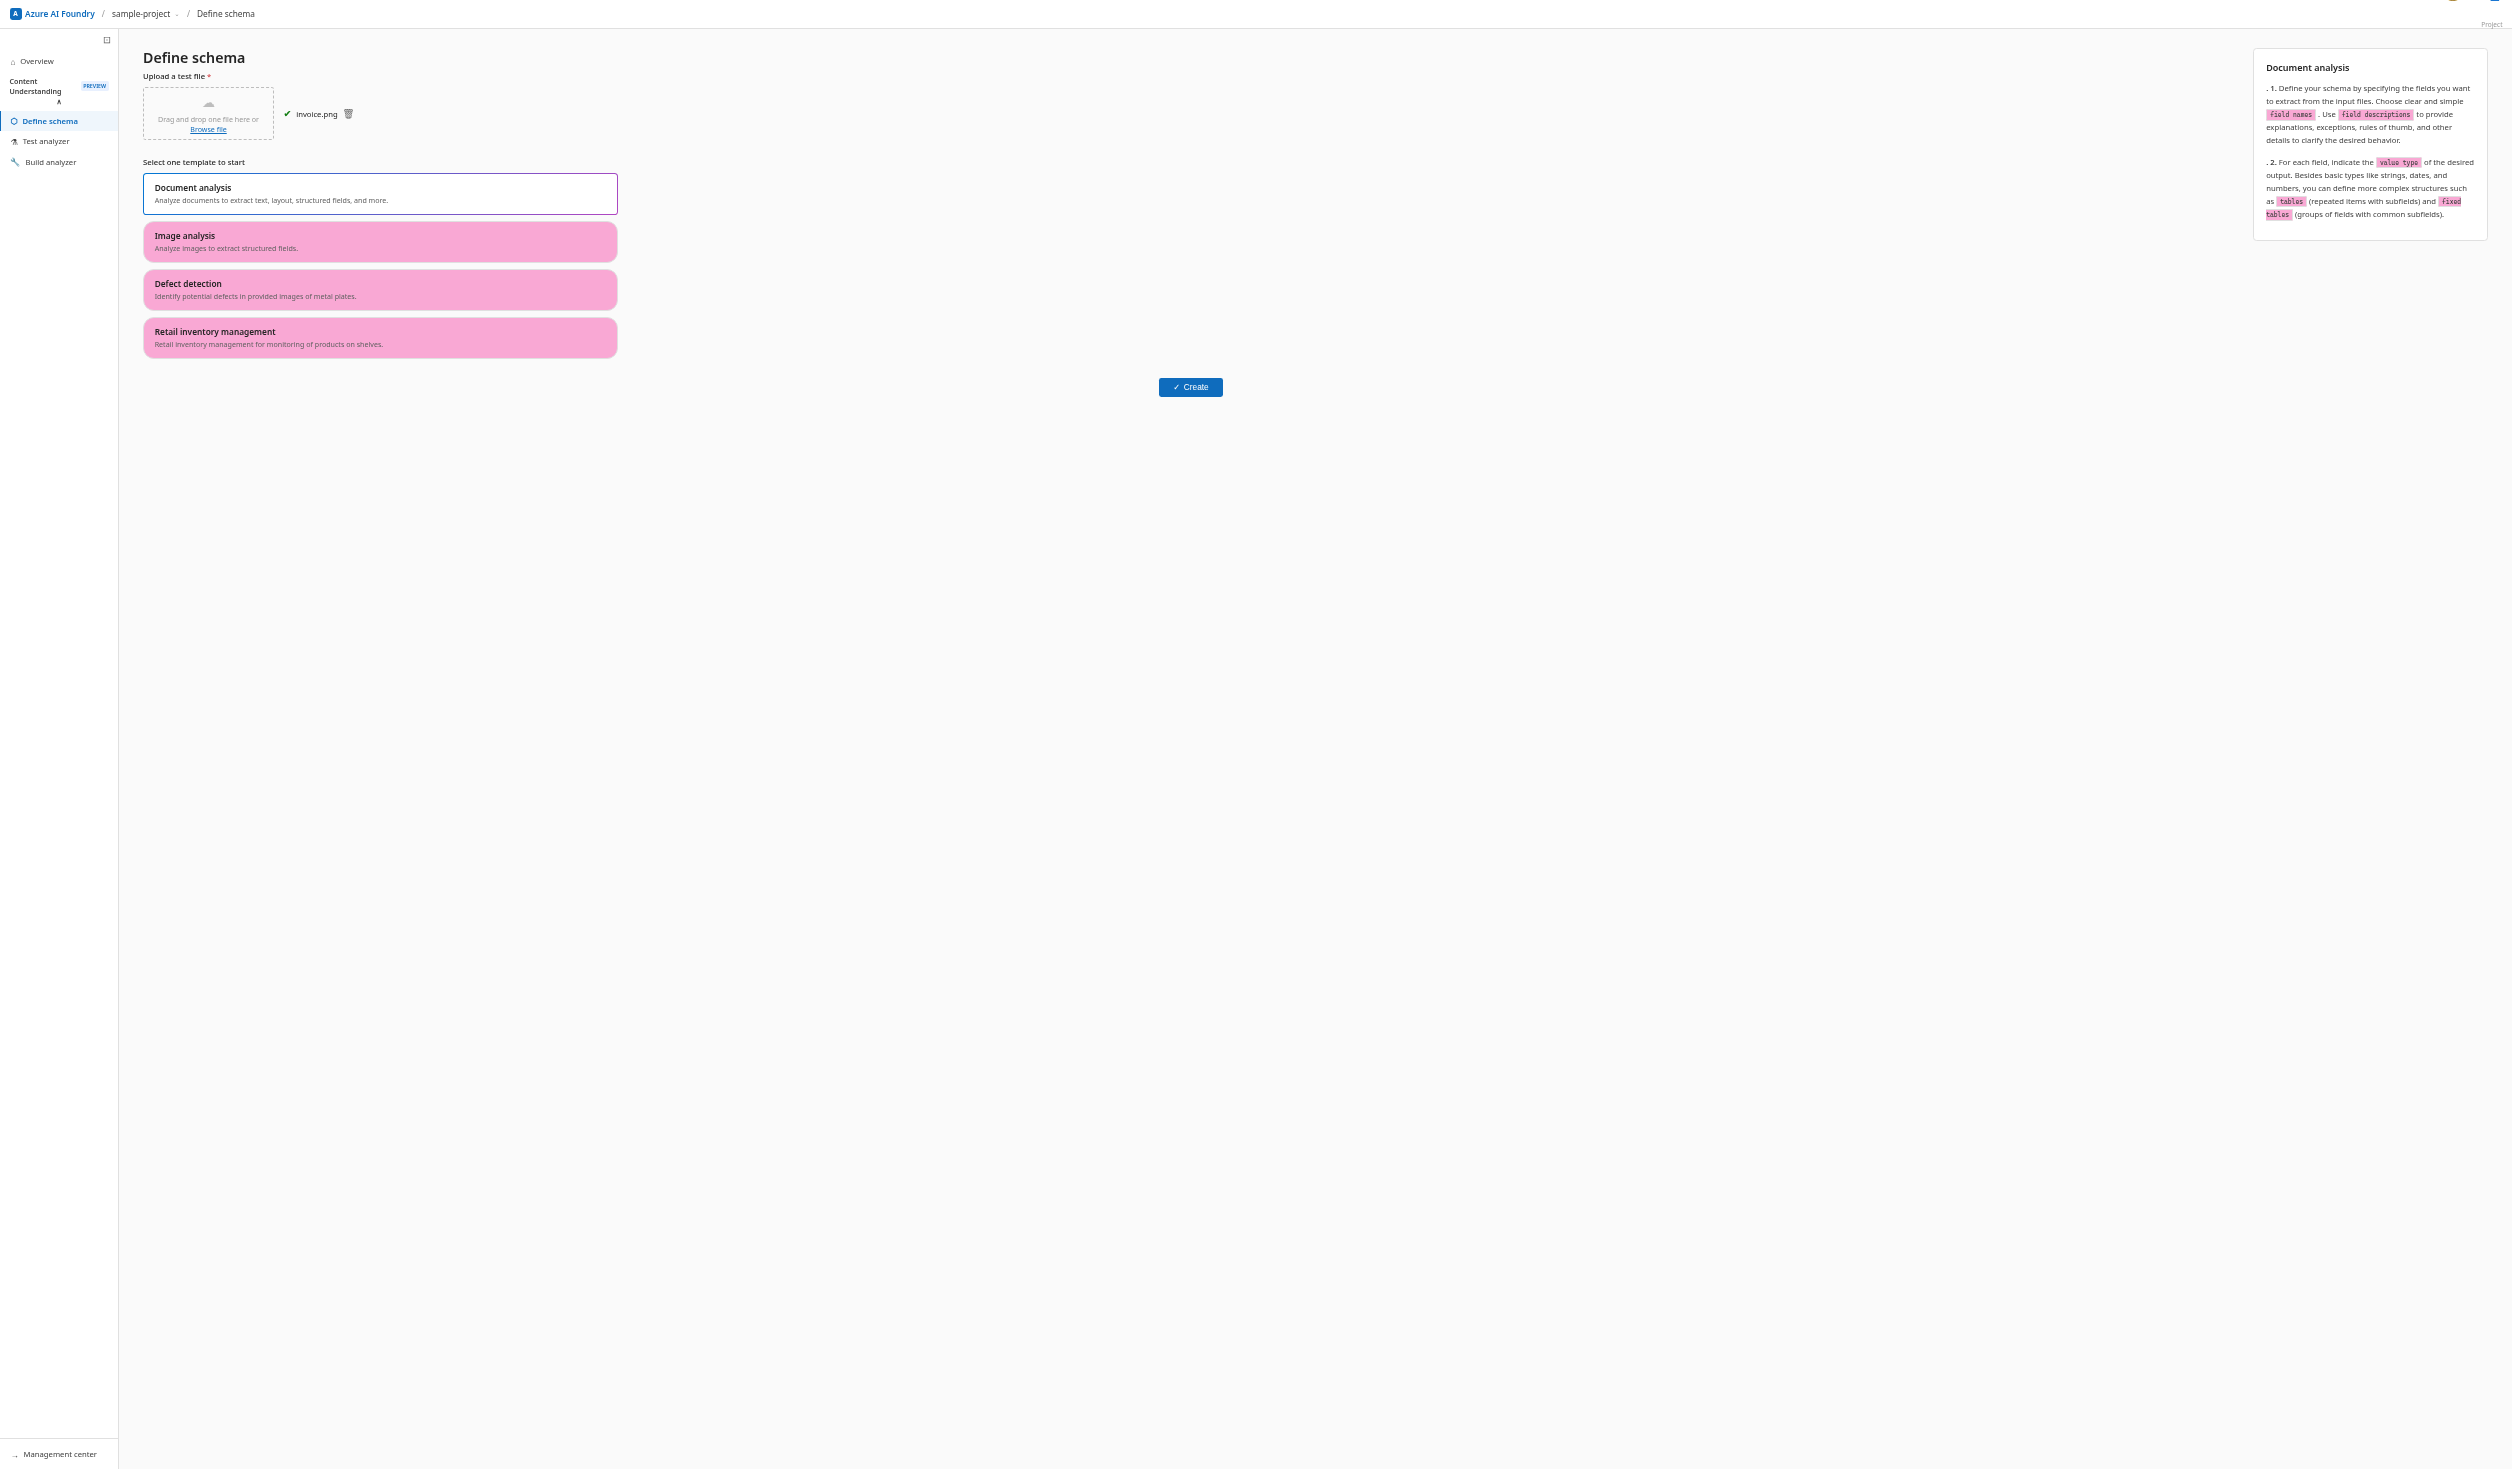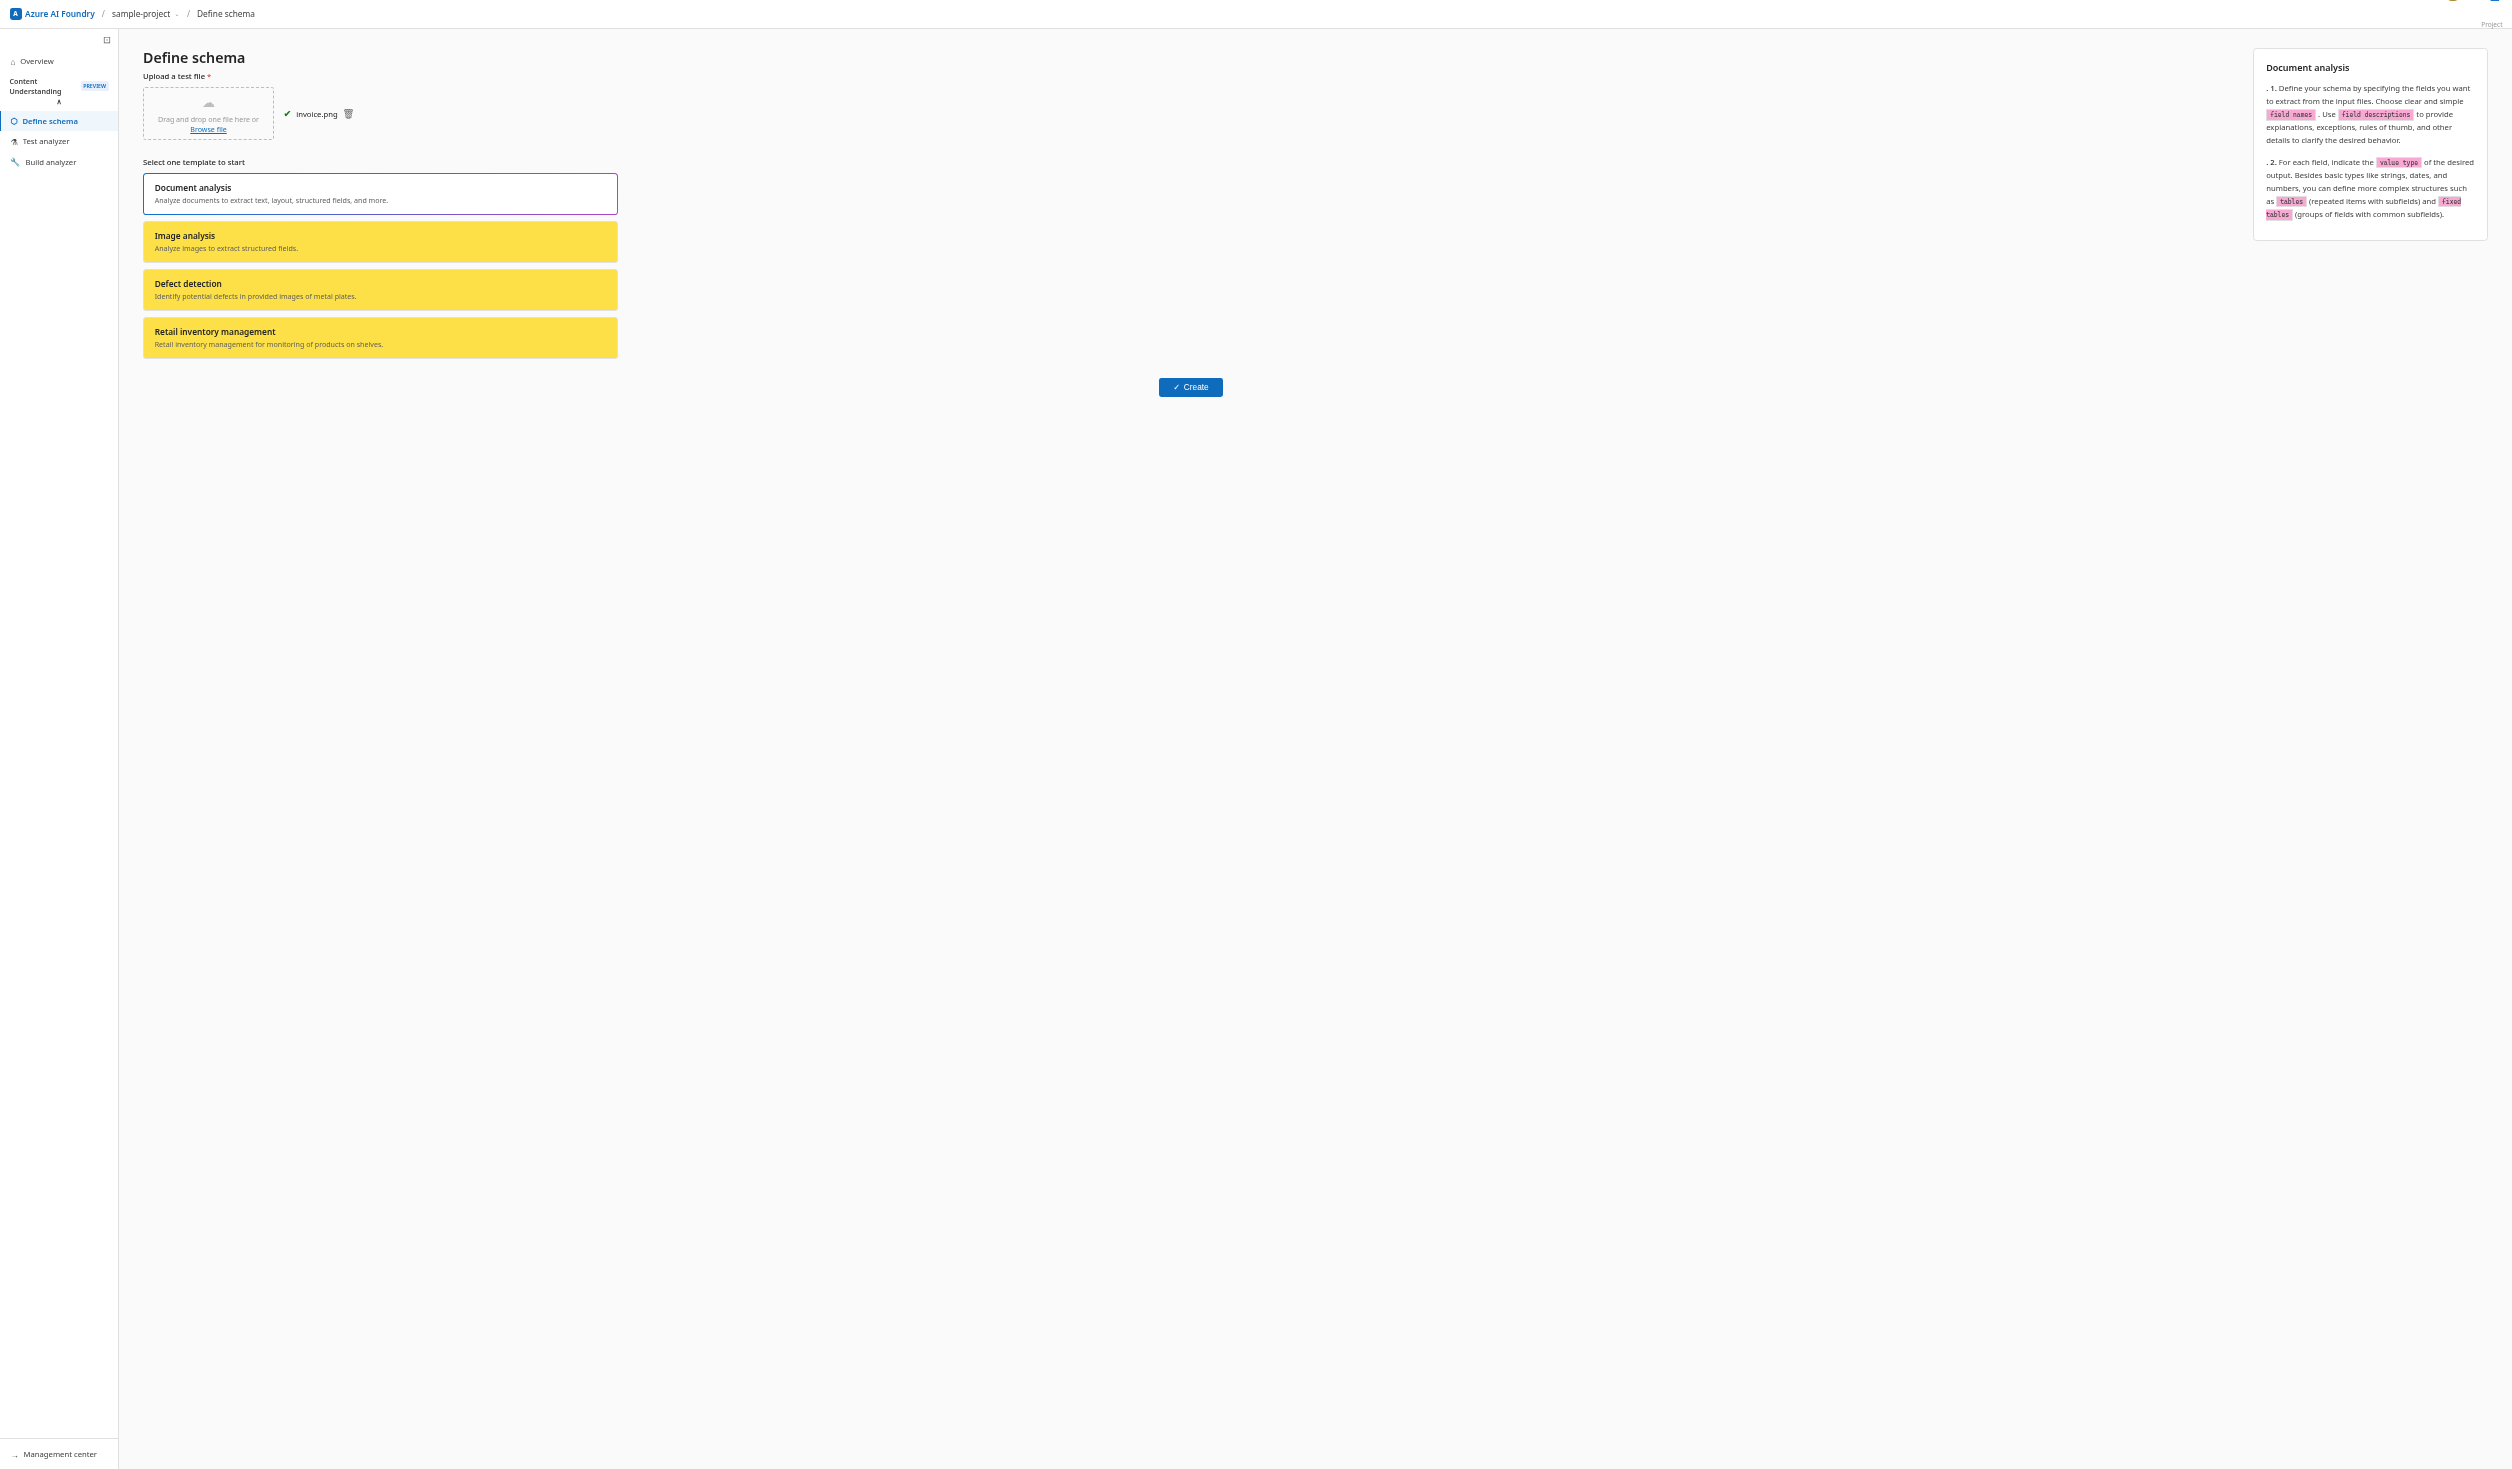--- a/index.html
+++ b/index.html
@@ -74,23 +74,23 @@
     .upload-browse { color: #0f6cbd; text-decoration: underline; cursor: pointer; }
 
     .upload-row { display: flex; gap: 9.5px; align-items: center; margin-bottom: 16.6px; }
     .uploaded-file { display: flex; align-items: center; gap: 4.7px; font-size: 7.7px; color: #242424; }
     .file-check { color: #107c10; font-size: 9.5px; }
     .file-delete { color: #616161; cursor: pointer; font-size: 9.5px; }
 
     
     .templates-section { max-width: 475px; }
     .template-card {
-      border: 0.9px solid #e0e0e0; border-radius: 3px;
+      border: 0.9px solid #e0e0e0; border-radius: 11px;
       padding: 8.3px 10.7px; margin-bottom: 6px; cursor: pointer;
-      background: #fde047; transition: border-color 0.15s;
+      background: #f9a8d4; transition: border-color 0.15s;
     }
     .template-card.selected-gradient {
       border: 1.2px solid transparent;
       background: linear-gradient(white, white) padding-box,
                   linear-gradient(135deg, #0078d4, #b146c2) border-box;
       border-radius: 3.6px;
     }
     .template-title { font-size: 8.3px; font-weight: 600; color: #242424; margin-bottom: 2.4px; }
     .template-desc { font-size: 7.1px; color: #616161; }
 

